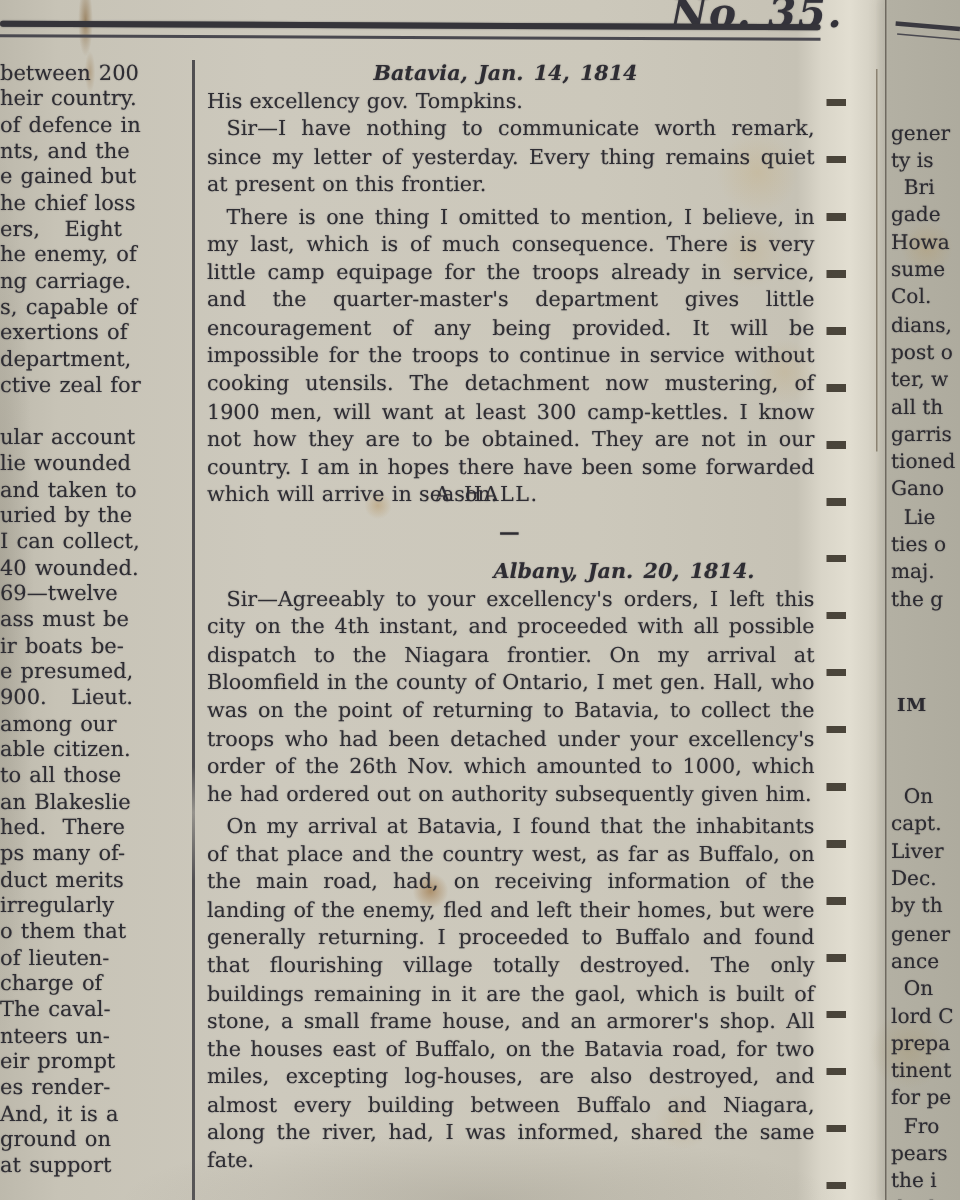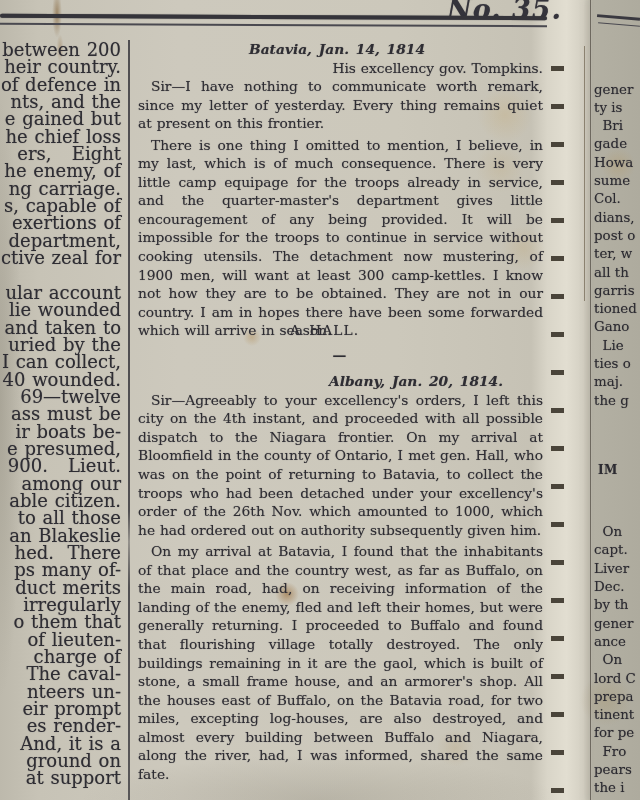--- a/index.html
+++ b/index.html
@@ -37,37 +37,37 @@
   .rule-thick{position:absolute;left:0;top:15px;width:547px;height:4px;background:#35343a;
     transform:rotate(.25deg); border-radius:2px;
     box-shadow:0 0 1px rgba(53,52,58,.8);}
   .rule-thin{position:absolute;left:0;top:24px;width:547px;height:1.6px;background:#4a4950;
     transform:rotate(.25deg);}
   .rule-right-thick{position:absolute;left:597px;top:16px;width:43px;height:3.4px;background:#3a3940;transform:rotate(5deg);}
   .rule-right-thin{position:absolute;left:598px;top:24px;width:42px;height:1.4px;background:#4a4950;transform:rotate(5deg);}
 
   .left-col{
     position:absolute; left:0; top:41px; width:121px;
-    font-size:18px; line-height:17.35px; text-align:right;
+    font-size:14px; line-height:17.35px; 
     white-space:pre-wrap; word-spacing:1px;
   }
   .col-divider{
     position:absolute; left:128px; top:40px; width:1.6px; height:760px;
     background:linear-gradient(180deg, rgba(50,49,55,.8) 0 62%, rgba(50,49,55,.35) 66%, rgba(50,49,55,.8) 72%, rgba(50,49,55,.75) 100%);
   }
 
   .main-col{
     position:absolute; left:138px; top:40px; width:405px;
     font-size:13.8px; line-height:18.55px; text-align:justify;
     word-spacing:.5px;
   }
   .dateline{font-style:italic; text-align:right; word-spacing:2px;font-weight:bold;}
   .dateline-batavia{padding-right:118px;}
   .dateline-albany{padding-right:40px;}
-  .addressee{text-align:right;}
+  .addressee{text-align:left;}
   .para{text-indent:13px; margin:0;}
   .para-gap{margin-top:3px;}
   .signature{text-align:center; margin-top:-18.55px; padding-right:32px; letter-spacing:1px; word-spacing:3px;}
   .letter-sep{text-align:center; font-weight:bold; margin:6px 0 8px 0; letter-spacing:2px;}
 
   .binding-stitches{
     position:absolute; left:551px; top:42px; width:13px; height:755px;
     background:repeating-linear-gradient(180deg,
       transparent 0 24px, rgba(48,42,32,.85) 24px 29px, transparent 29px 38px);
     filter:blur(.4px);

